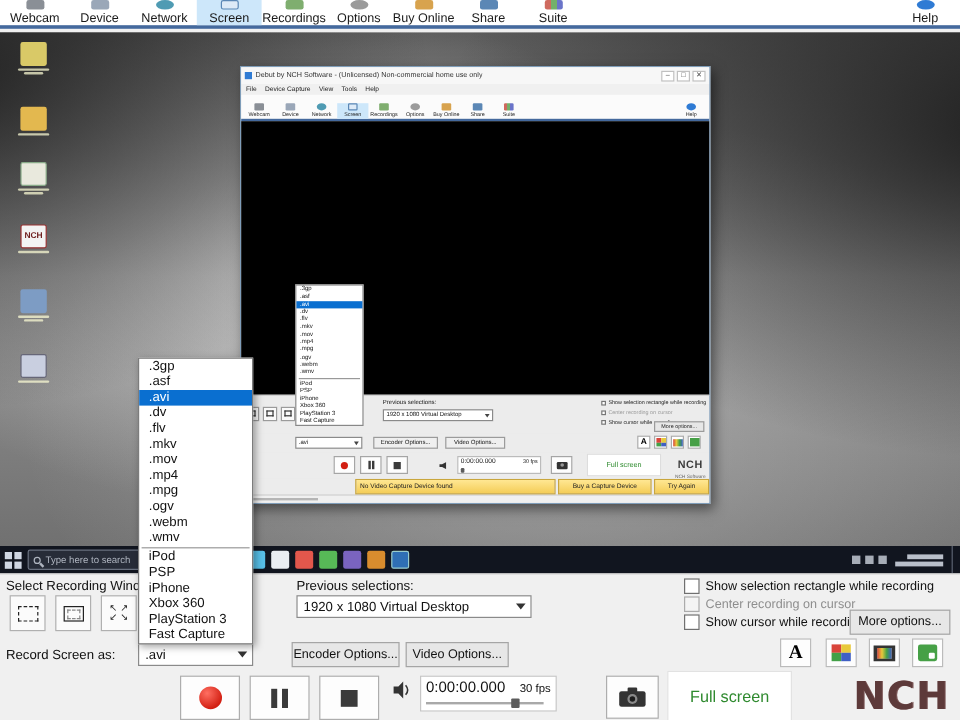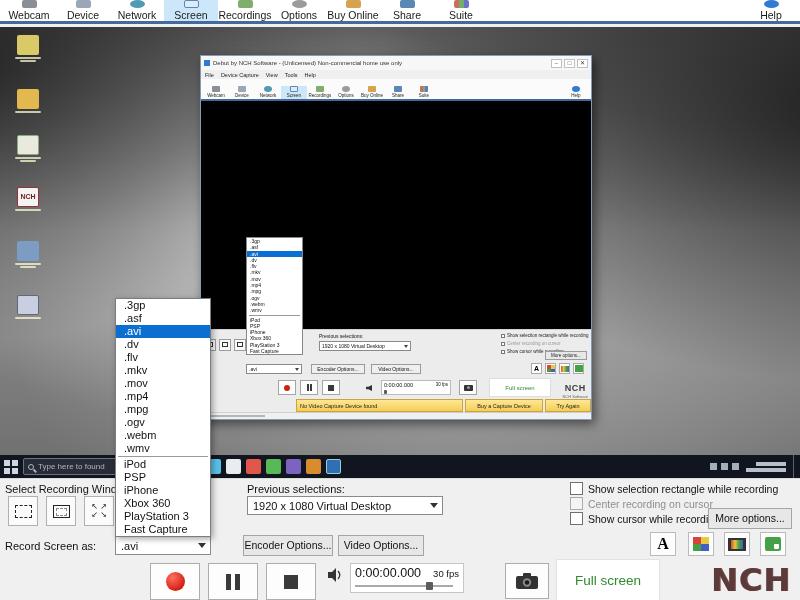--- a/index.html
+++ b/index.html
@@ -453,21 +453,21 @@
 
     <div class="taskbar">
       <span class="start">
           <i></i>
           <i></i>
           <i></i>
           <i></i>
         </span>
       <span class="tsearch">
           <i class="mag"></i>
-          <span>Type here to found</span>
+          <span>Type here to search</span>
         </span>
       <span class="tico" style="background:#4aa3e8"></span>
       <span class="tico" style="background:#e8c35a"></span>
       <span class="tico" style="background:#3a77c2"></span>
       <span class="tico" style="background:#58c0e8"></span>
       <span class="tico" style="background:#e9edf2"></span>
       <span class="tico" style="background:#e2574c"></span>
       <span class="tico" style="background:#57b957"></span>
       <span class="tico" style="background:#7a64c0"></span>
       <span class="tico" style="background:#d88c2e"></span>

